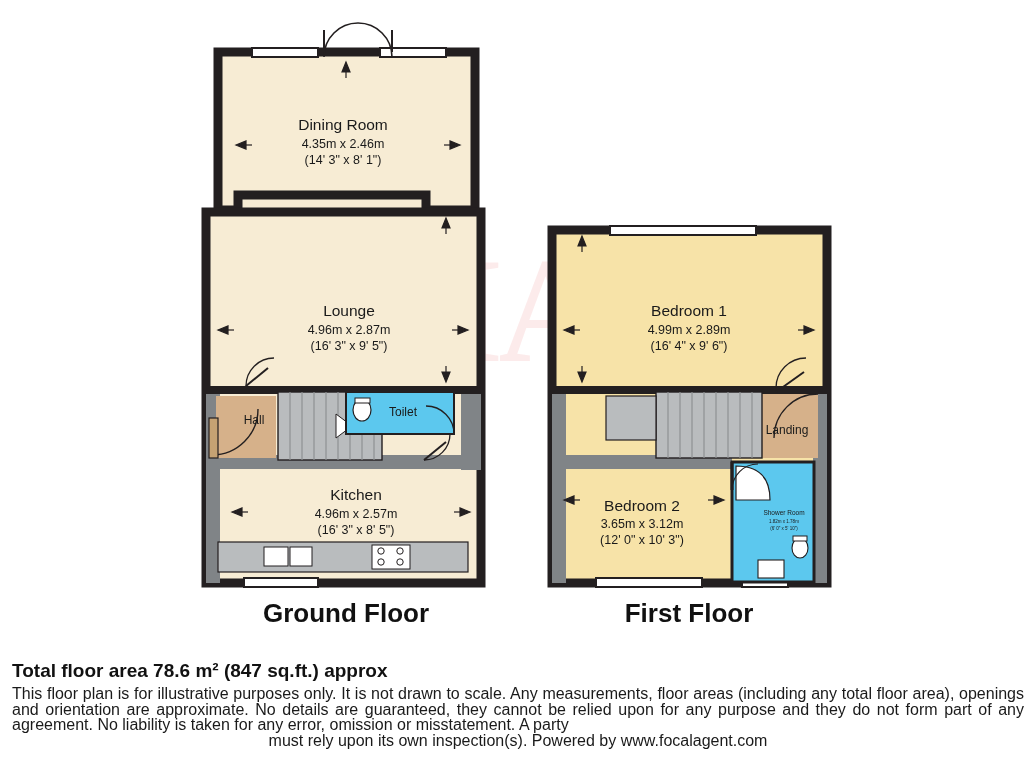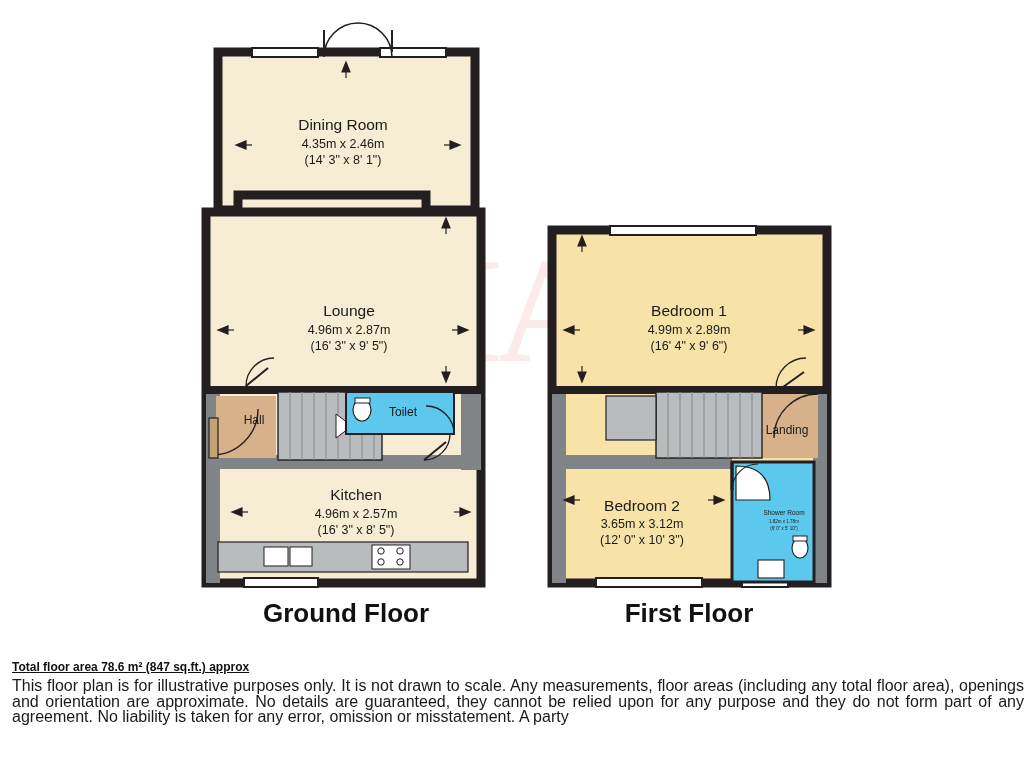--- a/index.html
+++ b/index.html
@@ -72,25 +72,24 @@
   }
   .footer {
     position: absolute;
     left: 0;
     top: 660px;
     width: 1024px;
     padding: 0 6px;
     box-sizing: border-box;
   }
   .footer-total {
-    font-size: 12px;
+    font-size: 19px;
     font-weight: bold;
     color: #111;
     margin: 0 0 4px 0;
-    text-decoration: underline;
   }
   .footer-disclaimer {
     font-size: 16px;
     line-height: 15.5px;
     color: #1a1a1a;
     text-align: justify;
     margin: 0;
   }
   .footer-disclaimer .last-line {
     display: block;
@@ -292,16 +291,17 @@
       <text class="room-label tiny-room-dim" x="778" y="530">(6' 0" x 5' 10")</text>
 
       <text class="floor-title" x="683" y="622">First Floor</text>
     </g>
   </svg>
 
   <div class="footer">
     <p class="footer-total">Total floor area 78.6 m² (847 sq.ft.) approx</p>
     <p class="footer-disclaimer">
       <span>This floor plan is for illustrative purposes only. It is not drawn to scale. Any measurements, floor areas (including any total floor area), openings and orientation are approximate. No details are guaranteed, they cannot be relied upon for any purpose and they do not form part of any agreement. No liability is taken for any error, omission or misstatement. A party</span>
+      <span class="last-line">must rely upon its own inspection(s). Powered by www.focalagent.com</span>
     </p>
   </div>
 
 </div>
 
 </body></html>

